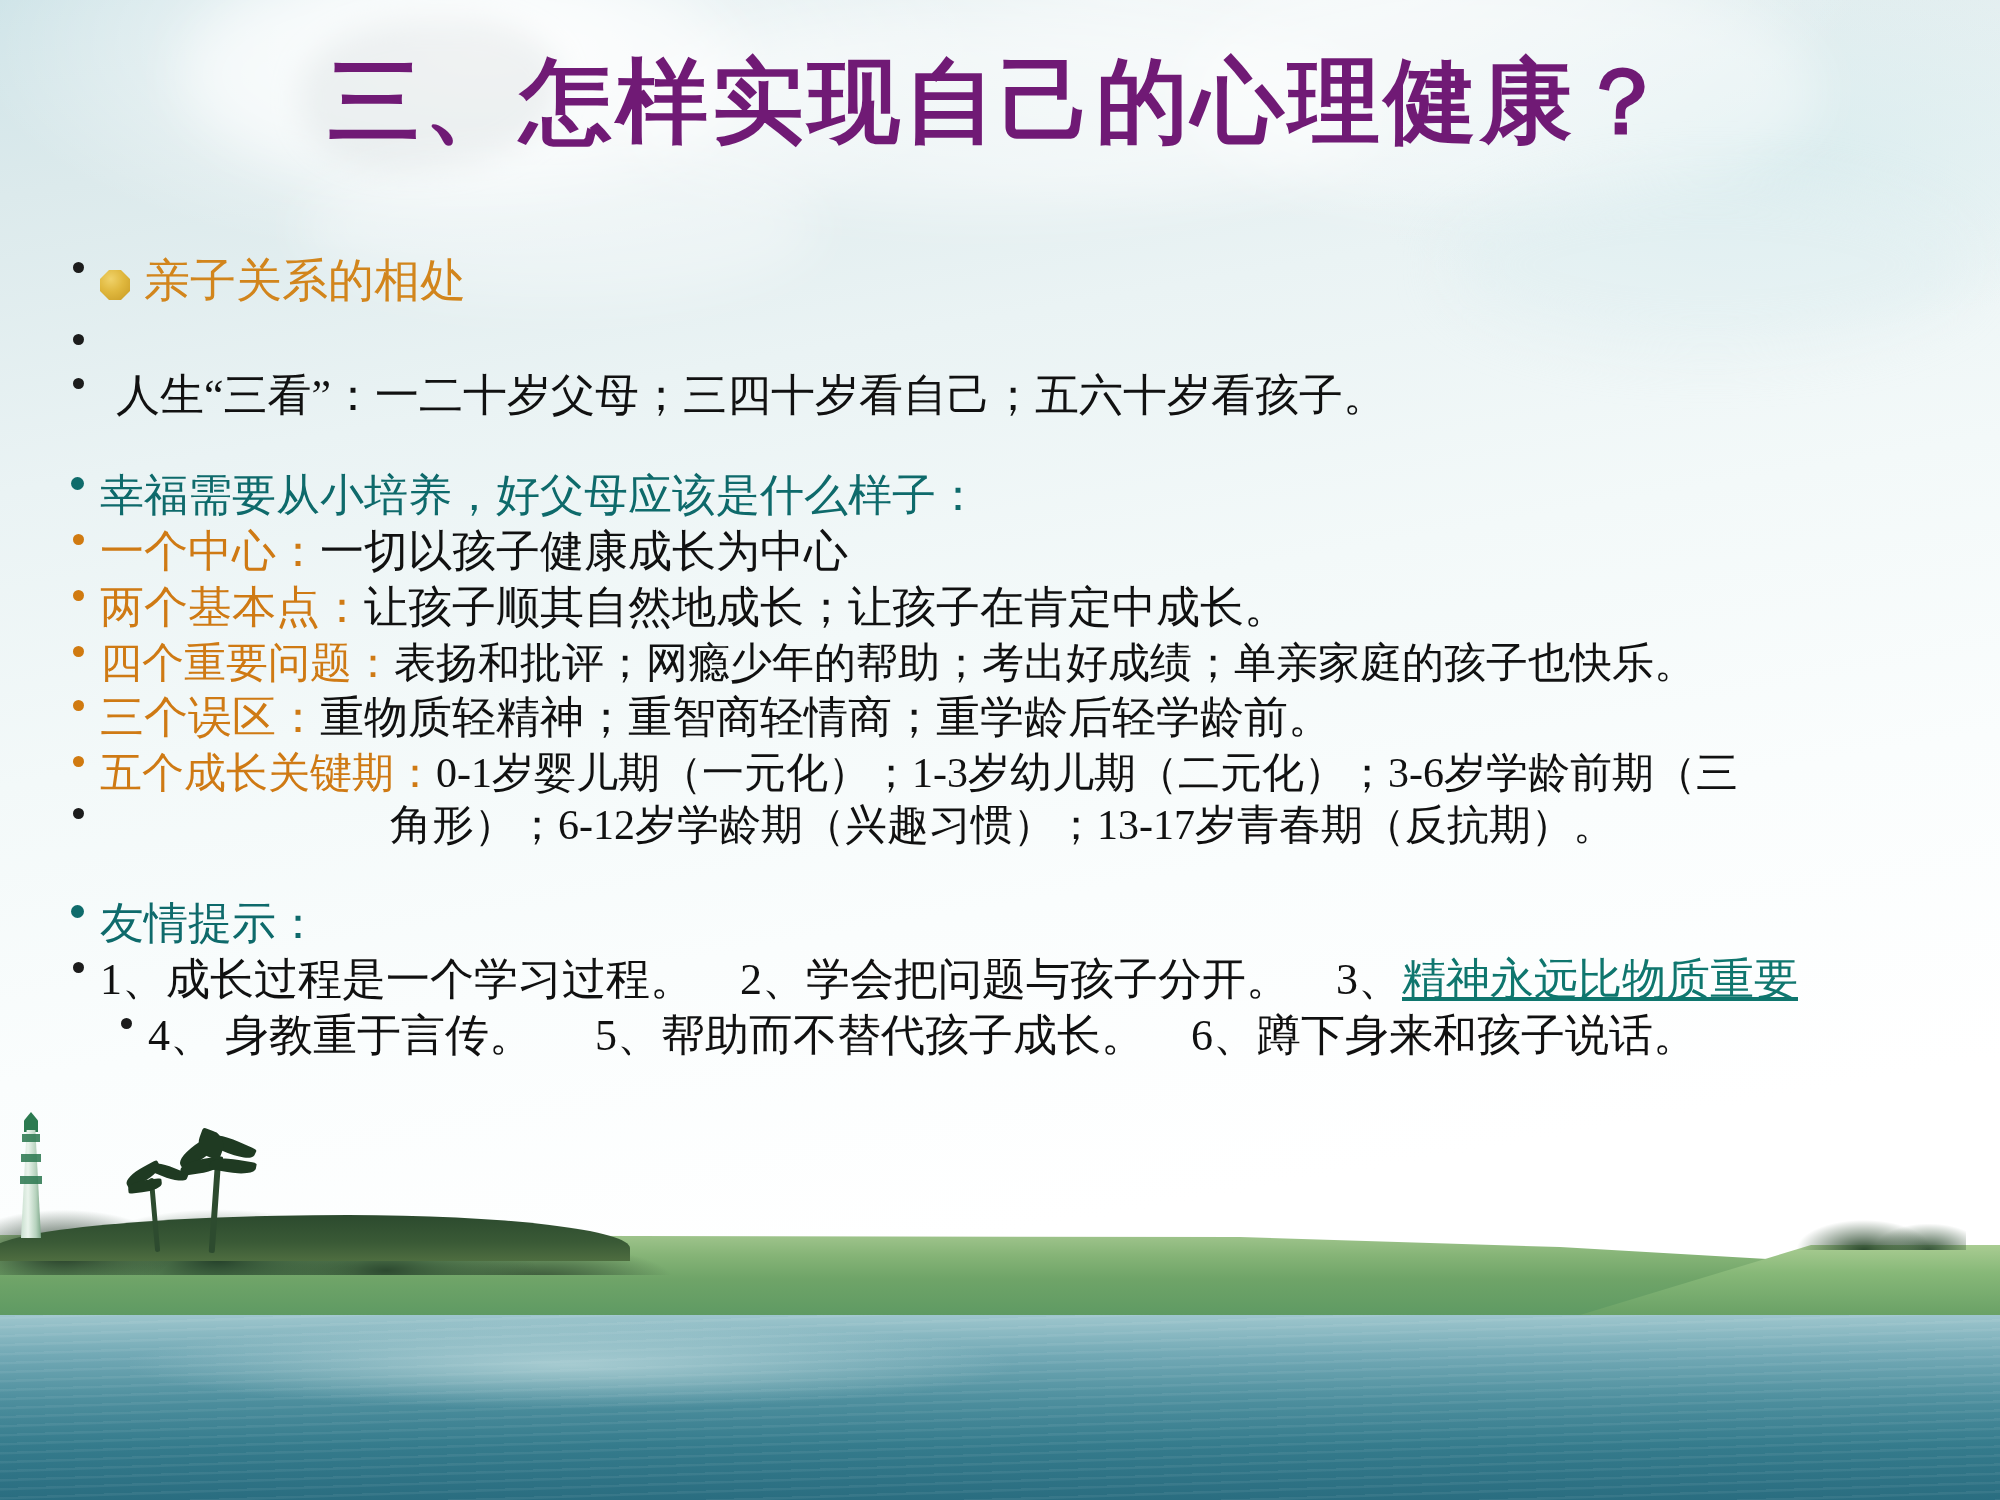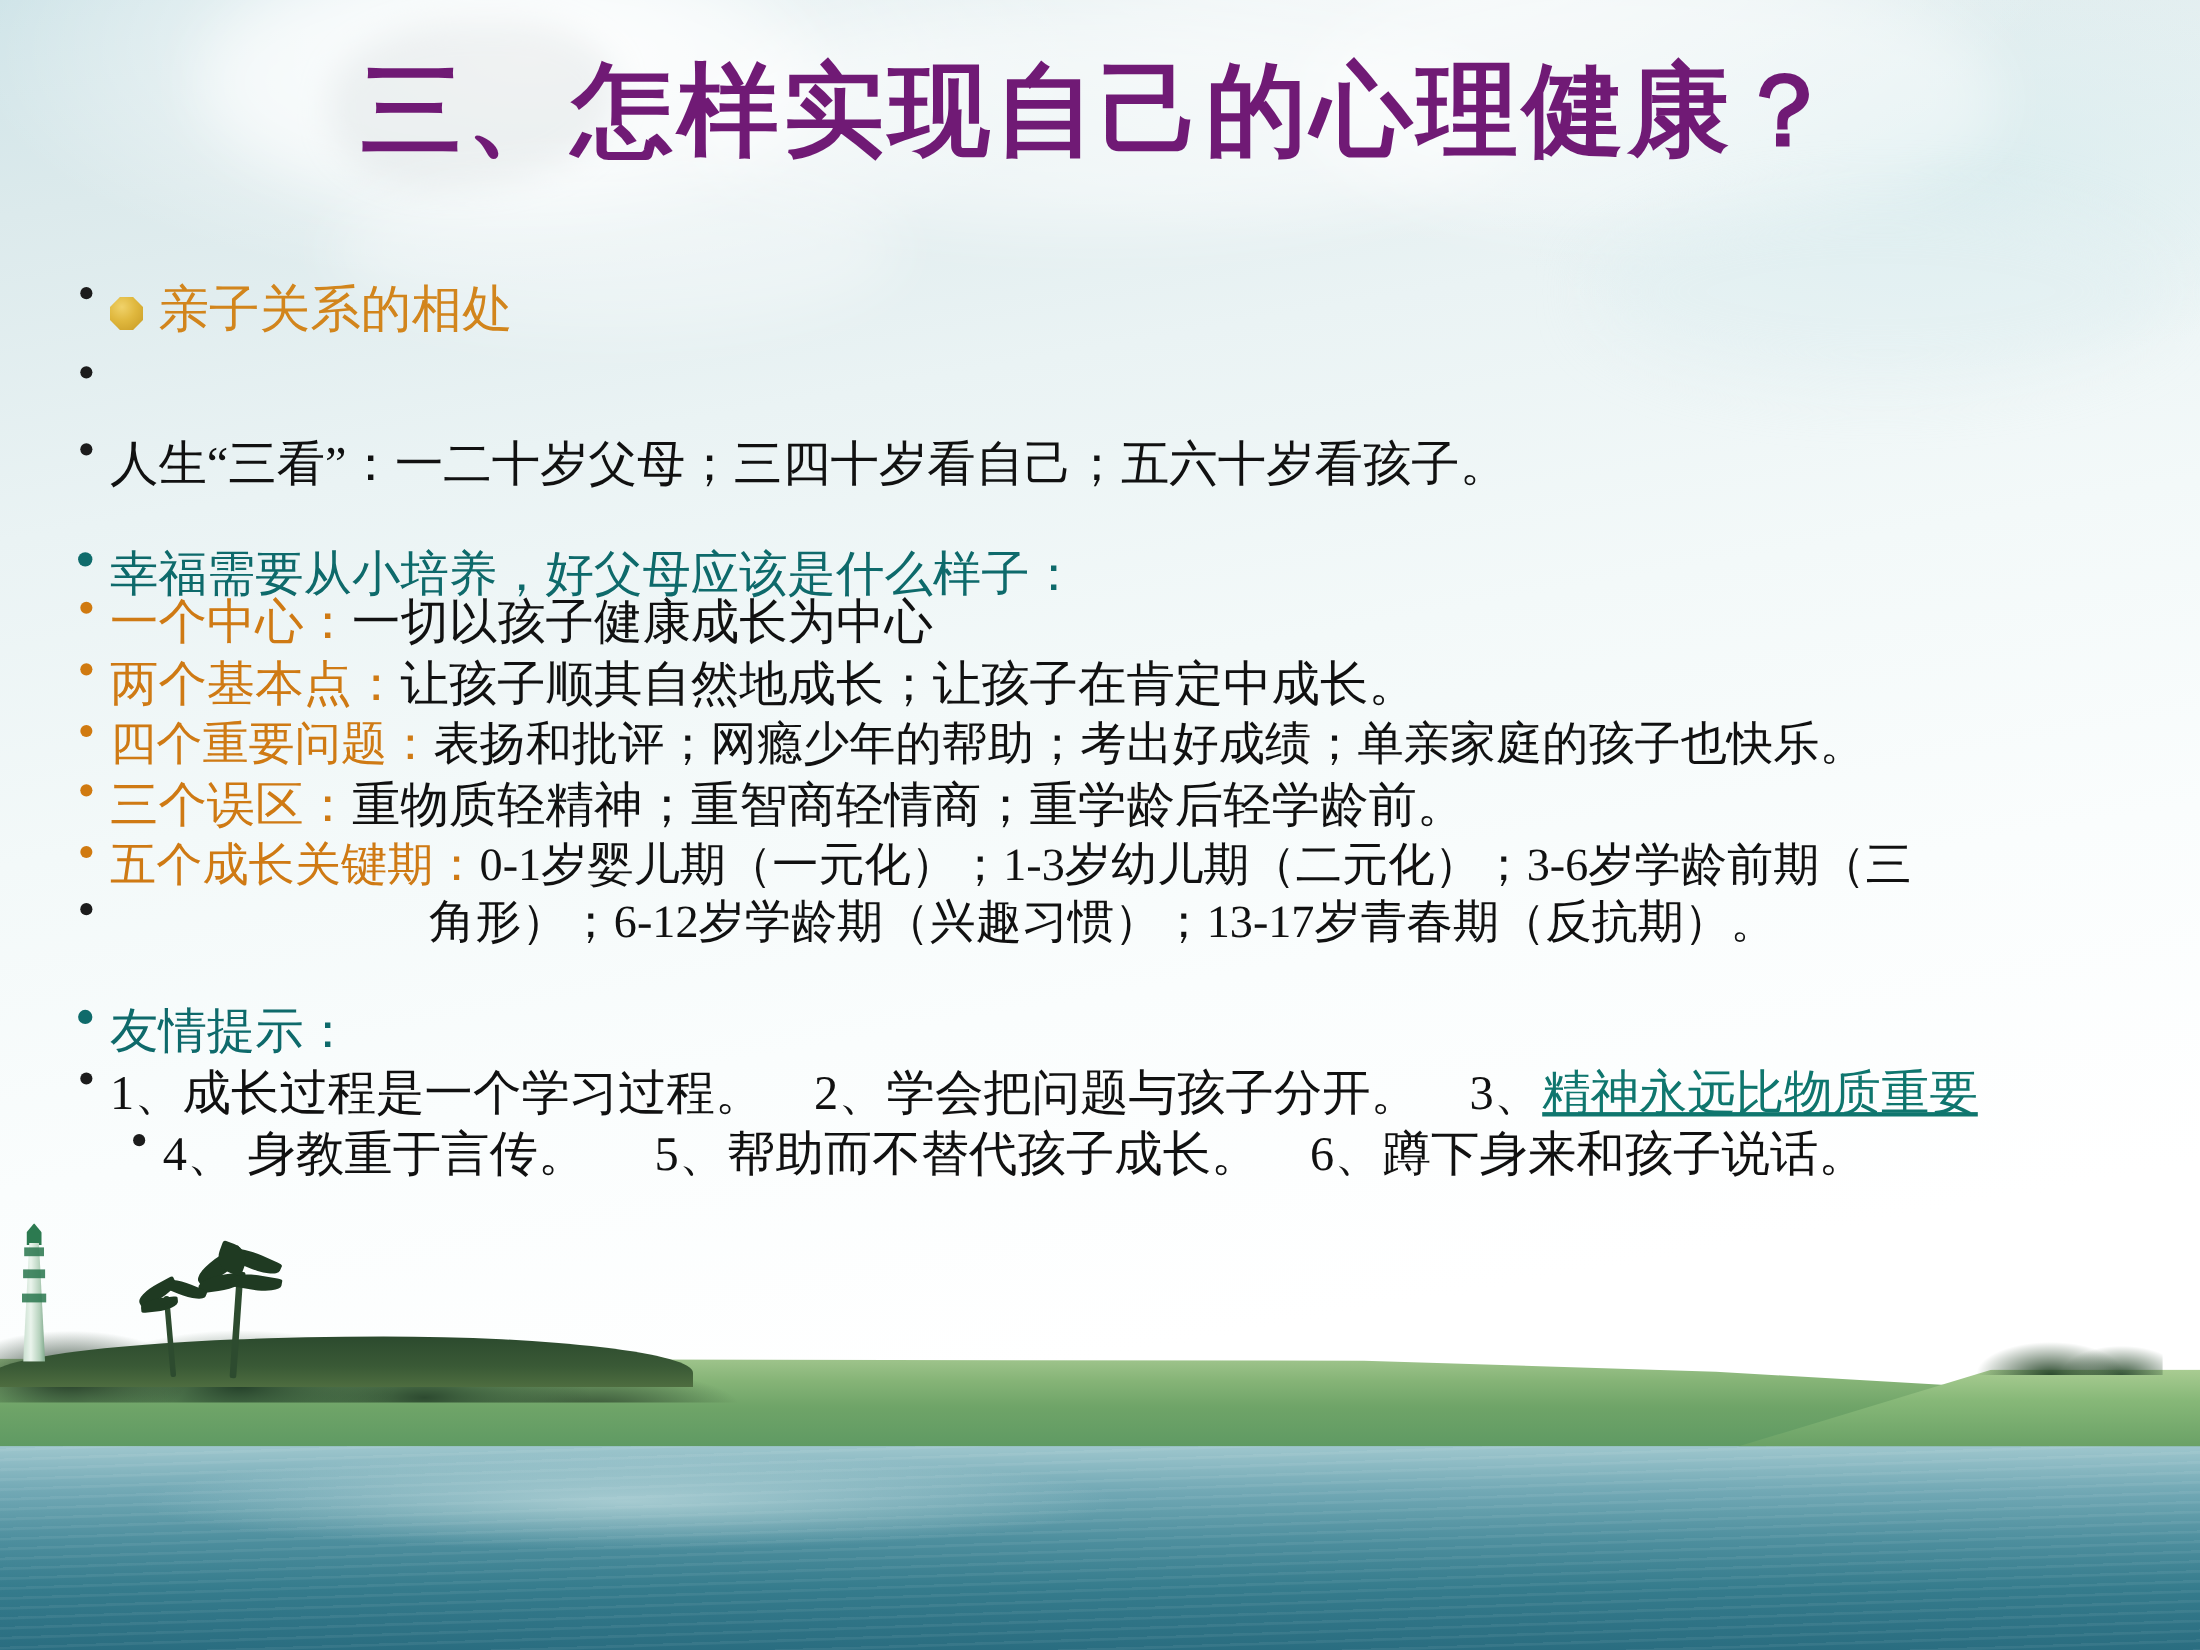--- a/index.html
+++ b/index.html
@@ -332,34 +332,34 @@
         <div class="text-col ln sz-lead c-orange">
           <span class="hex-bullet"></span><span>亲子关系的相处</span>
         </div>
       </div>
 
       <div class="row" style="margin-top:26px;">
         <div class="bullet-col"><span class="bullet bullet-dark"></span></div>
         <div class="text-col ln sz-normal c-black">&nbsp;</div>
       </div>
 
-      <div class="row" style="margin-top:26px;">
+      <div class="row" style="gap:16px;">
         <div class="bullet-col"><span class="bullet bullet-dark"></span></div>
         <div class="text-col ln sz-normal c-black">人生“三看”：一二十岁父母；三四十岁看自己；五六十岁看孩子。</div>
       </div>
 
 
       <div class="sp-gap-lg"></div>
 
       <div class="row">
         <div class="bullet-col"><span class="bullet bullet-teal"></span></div>
         <div class="text-col ln sz-normal c-teal">幸福需要从小培养，好父母应该是什么样子：</div>
       </div>
 
-      <div class="row" style="">
+      <div class="row" style="margin-top:12px;">
         <div class="bullet-col"><span class="bullet bullet-orange"></span></div>
         <div class="text-col ln sz-normal">
           <span class="c-orange-strong">一个中心：</span><span class="c-black">一切以孩子健康成长为中心</span>
         </div>
       </div>
 
       <div class="row" style="margin-top:12px;">
         <div class="bullet-col"><span class="bullet bullet-orange"></span></div>
         <div class="text-col ln sz-normal">
           <span class="c-orange-strong">两个基本点：</span><span class="c-black">让孩子顺其自然地成长；让孩子在肯定中成长。</span>

